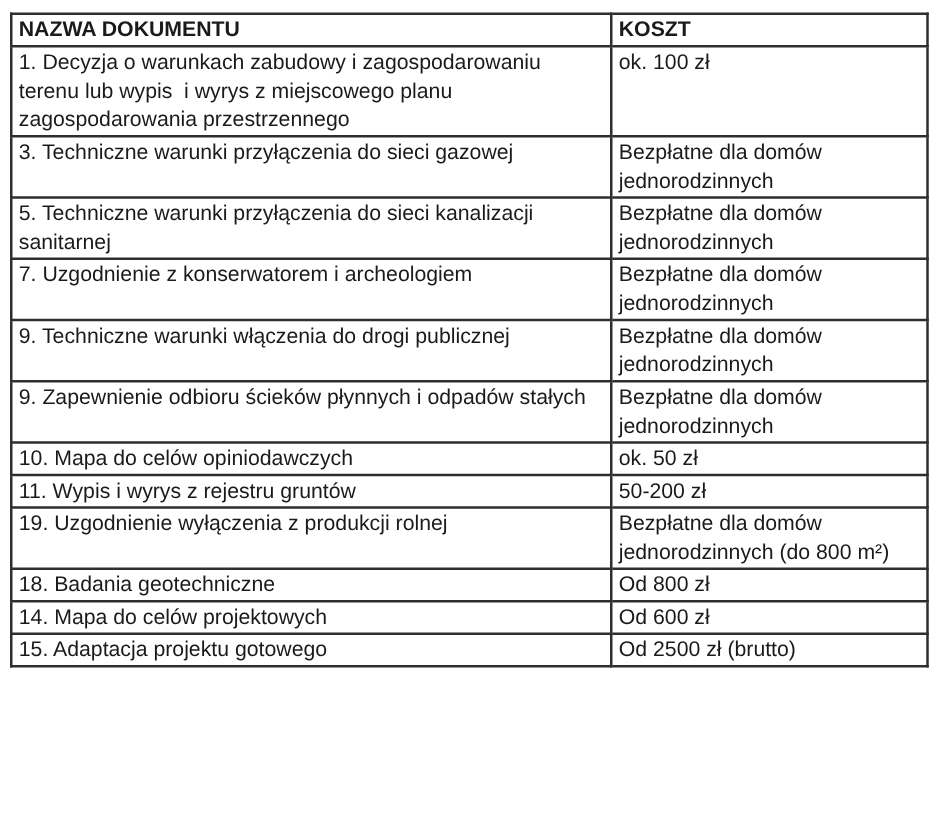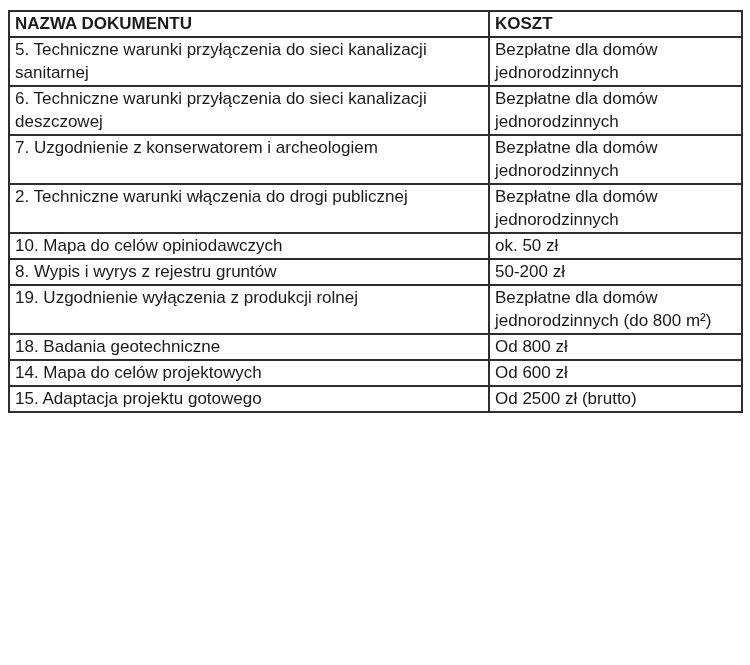--- a/index.html
+++ b/index.html
@@ -50,52 +50,60 @@
       <col class="col-name">
       <col class="col-cost">
     </colgroup>
     <thead>
       <tr>
         <th>NAZWA DOKUMENTU</th>
         <th>KOSZT</th>
       </tr>
     </thead>
     <tbody>
+  <tr>
+    <td>1. Decyzja o warunkach zabudowy i zagospodarowaniu terenu lub wypis  i wyrys z miejscowego planu zagospodarowania przestrzennego</td>
+    <td>ok. 100 zł</td>
+  </tr>
 
 
+  <tr>
+    <td>3. Techniczne warunki przyłączenia do sieci gazowej</td>
+    <td>Bezpłatne dla domów jednorodzinnych</td>
+  </tr>
 
 
   <tr>
     <td>5. Techniczne warunki przyłączenia do sieci kanalizacji sanitarnej</td>
     <td>Bezpłatne dla domów jednorodzinnych</td>
   </tr>
 
-  <tr>
-    <td>6. Techniczne warunki przyłączenia do sieci kanalizacji deszczowej</td>
-    <td>Bezpłatne dla domów jednorodzinnych</td>
-  </tr>
 
   <tr>
     <td>7. Uzgodnienie z konserwatorem i archeologiem</td>
     <td>Bezpłatne dla domów jednorodzinnych</td>
   </tr>
 
   <tr>
-    <td>2. Techniczne warunki włączenia do drogi publicznej</td>
+    <td>9. Techniczne warunki włączenia do drogi publicznej</td>
     <td>Bezpłatne dla domów jednorodzinnych</td>
   </tr>
 
+  <tr>
+    <td>9. Zapewnienie odbioru ścieków płynnych i odpadów stałych</td>
+    <td>Bezpłatne dla domów jednorodzinnych</td>
+  </tr>
 
   <tr>
     <td>10. Mapa do celów opiniodawczych</td>
     <td>ok. 50 zł</td>
   </tr>
 
   <tr>
-    <td>8. Wypis i wyrys z rejestru gruntów</td>
+    <td>11. Wypis i wyrys z rejestru gruntów</td>
     <td>50-200 zł</td>
   </tr>
 
   <tr>
     <td>19. Uzgodnienie wyłączenia z produkcji rolnej</td>
     <td>Bezpłatne dla domów jednorodzinnych (do 800 m²)</td>
   </tr>
 
   <tr>
     <td>18. Badania geotechniczne</td>

